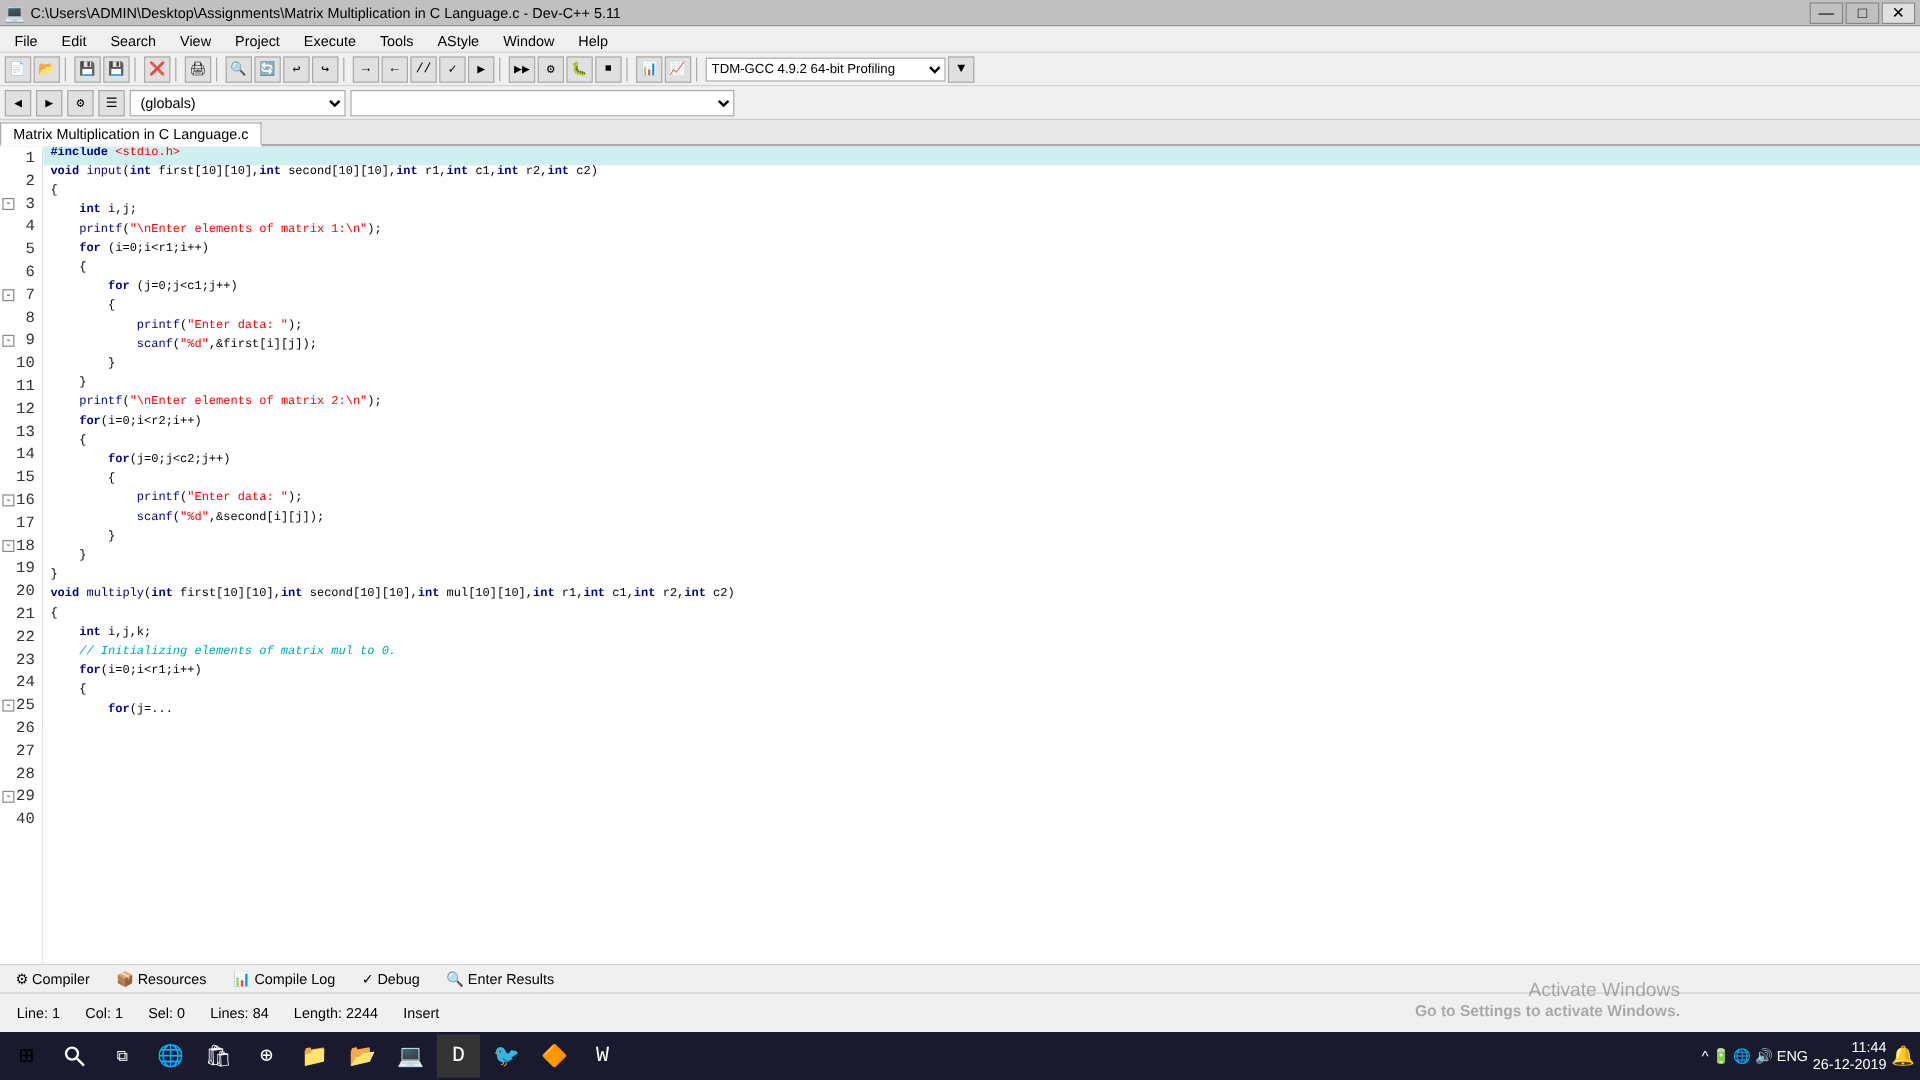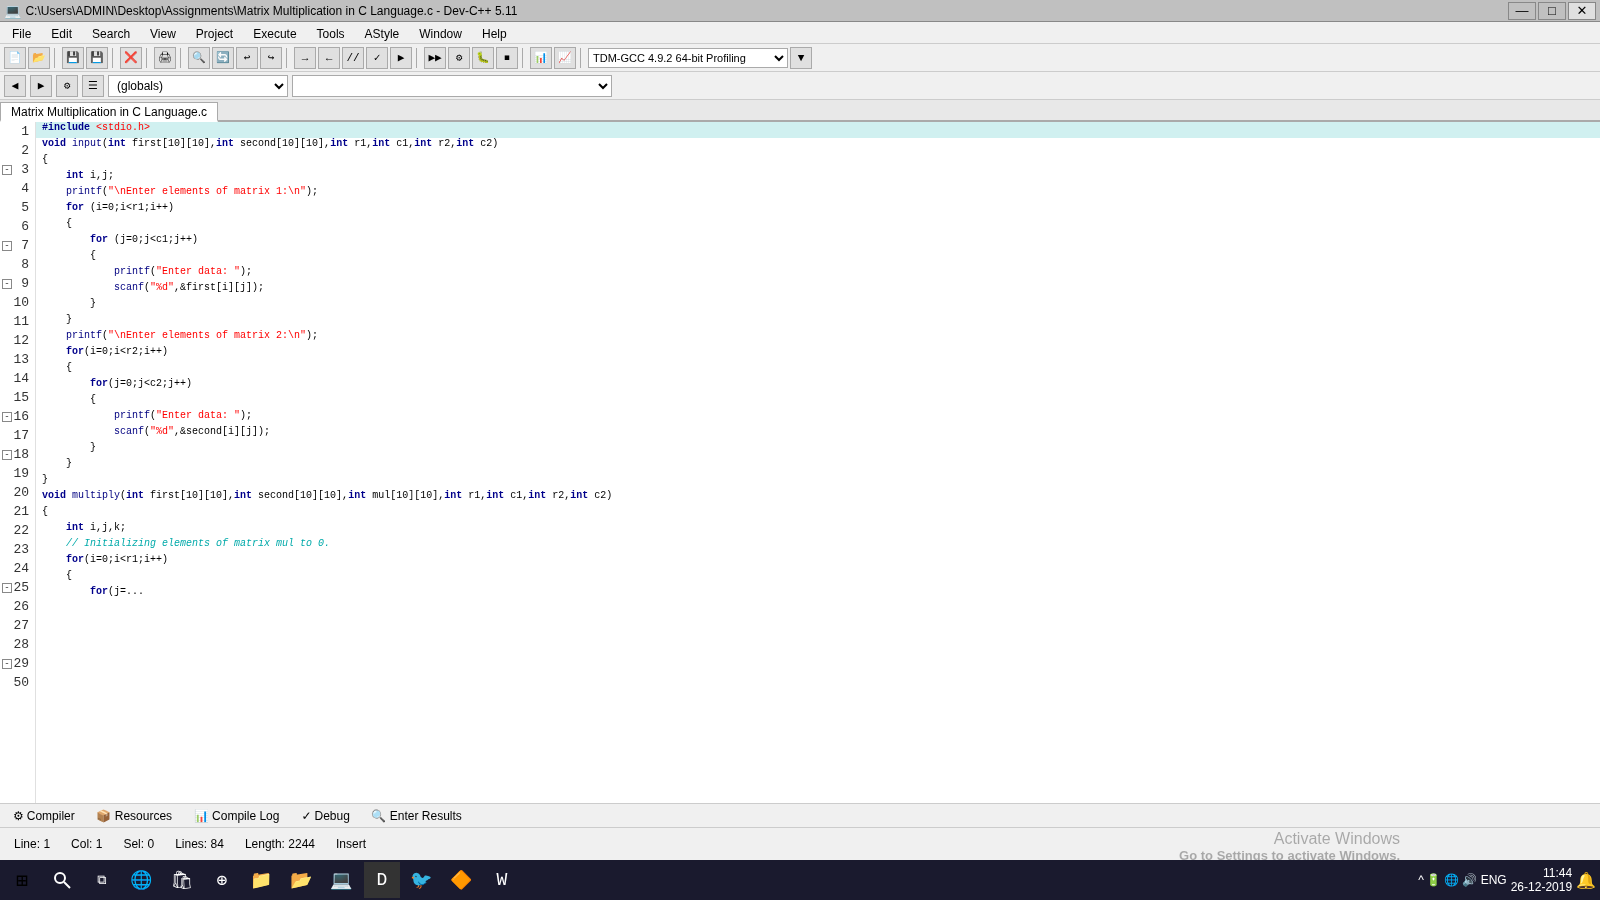--- a/index.html
+++ b/index.html
@@ -273,21 +273,21 @@
       font-family: Arial, sans-serif;
       font-size: 12px;
       height: 100%;
     }
     .sys-tray {
       display: flex; align-items: center; gap: 3px;
     }
     .activate-msg {
       position: absolute;
       right: 200px;
-      bottom: 37px;
+      bottom: 50px;
       color: rgba(0,0,0,0.3);
       font-family: Arial, sans-serif;
       font-size: 14px;
       text-align: right;
       pointer-events: none;
     }
 
     #main-content {
       display: flex;
       flex-direction: column;
@@ -470,21 +470,21 @@
           <span>27</span>
         </div>
         <div class="ln-row">
           <span>28</span>
         </div>
         <div class="ln-row fold-marker">
           <span class="fold-icon">-</span>
           <span>29</span>
         </div>
         <div class="ln-row">
-          <span>50</span>
+          <span>40</span>
         </div>
       </div>
     <div id="code-content">
         <div class="code-row highlighted"><span class="kw">#include</span><span class="plain"> </span><span class="str">&lt;stdio.h&gt;</span></div>
         <div class="code-row normal"><span class="kw">void</span><span class="plain"> </span><span class="func">input</span><span class="plain">(</span><span class="kw">int</span><span class="plain"> first[10][10],</span><span class="kw">int</span><span class="plain"> second[10][10],</span><span class="kw">int</span><span class="plain"> r1,</span><span class="kw">int</span><span class="plain"> c1,</span><span class="kw">int</span><span class="plain"> r2,</span><span class="kw">int</span><span class="plain"> c2)</span></div>
         <div class="code-row normal"><span class="plain">{</span></div>
         <div class="code-row normal"><span class="plain">    </span><span class="kw">int</span><span class="plain"> i,j;</span></div>
         <div class="code-row normal"><span class="plain">    </span><span class="func">printf</span><span class="plain">(</span><span class="str">"\nEnter elements of matrix 1:\n"</span><span class="plain">);</span></div>
         <div class="code-row normal"><span class="plain">    </span><span class="kw">for</span><span class="plain"> (i=0;i&lt;r1;i++)</span></div>
         <div class="code-row normal"><span class="plain">    {</span></div>

